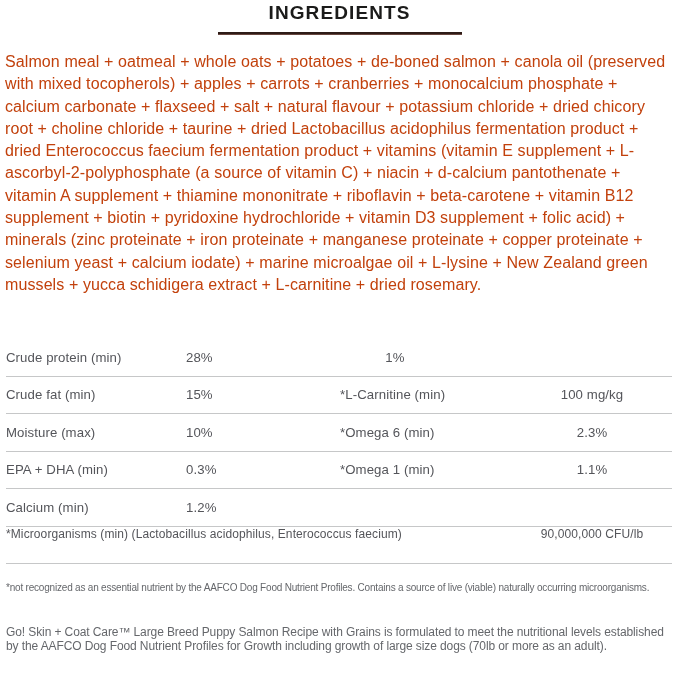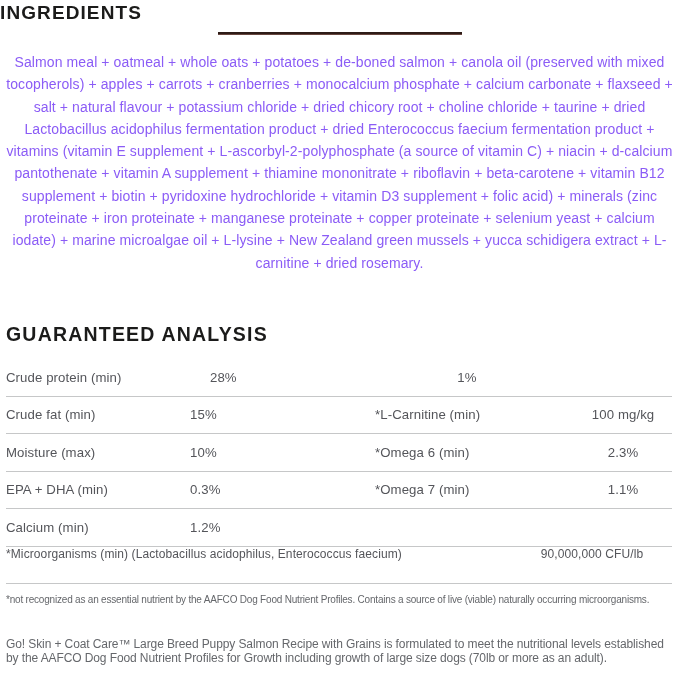--- a/index.html
+++ b/index.html
@@ -7,83 +7,81 @@
     position: relative;
     width: 679px;
     height: 689px;
     background: #ffffff;
     overflow: hidden;
     font-family: "Liberation Sans", sans-serif;
     -webkit-font-smoothing: antialiased;
   }
   .ing-title {
     margin-top: 2px;
-    text-align: left;
+    text-align: center;
     font-size: 19px;
     line-height: 22px;
     font-weight: bold;
     letter-spacing: 1.1px;
     color: #1b1b1a;
   }
   .ing-rule {
     width: 244px;
     height: 3px;
     margin: 8px auto 0 auto;
     background: linear-gradient(180deg, #2d1b16 55%, #8a6158 100%);
   }
   .ing-text-wrap {
     height: 273px;
     margin-top: 16px;
     overflow: hidden;
   }
   .ing-text {
     padding: 0 5px;
-    text-align: center;
-    font-size: 14px;
+    font-size: 16px;
     line-height: 22.3px;
     letter-spacing: 0.1px;
-    color: #8b5cf6;
+    color: #c2410c;
   }
   .ga-title {
     padding-left: 6px;
     font-size: 19.5px;
     line-height: 20px;
     font-weight: bold;
     letter-spacing: 1.2px;
     color: #1b1b1a;
   }
   .ga-table { margin: 15px 7px 0 6px; }
   .ga-row {
     display: flex;
     align-items: center;
     height: 36.5px;
     border-bottom: 1px solid #c6c7c8;
     font-size: 13.2px;
     color: #54555a;
     letter-spacing: 0.1px;
-    gap: 24px;
   }
   .c-l1 { width: 180px; text-align: left; }
   .c-v1 { width: 110px; }
   .c-sp { width: 44px; }
   .c-l2 { width: 197px; text-align: left; }
   .c-v2 { width: 110px; text-align: center; }
   .ga-row-wide {
     display: flex;
     align-items: flex-start;
     height: 36.5px;
     border-bottom: 1px solid #c6c7c8;
     font-size: 12px;
     color: #54555a;
     letter-spacing: 0.1px;
   }
   .c-wl { width: 531px; text-align: left; }
   .c-wv { width: 110px; text-align: center; }
   .fn1 {
-    margin: 10px 6px 0 6px;
+    margin: 18px 6px 0 6px;
     font-size: 10px;
     letter-spacing: -0.2px;
     white-space: nowrap;
     color: #65676b;
   }
   .fn2 {
     margin: 32px 8px 0 6px;
     font-size: 12px;
     line-height: 14px;
     letter-spacing: -0.1px;
@@ -95,21 +93,20 @@
 
 <div class="page">
 
   <div class="ing-title">INGREDIENTS</div>
   <div class="ing-rule"></div>
 
   <div class="ing-text-wrap">
     <div class="ing-text">Salmon meal + oatmeal + whole oats + potatoes + de-boned salmon + canola oil (preserved with mixed tocopherols) + apples + carrots + cranberries + monocalcium phosphate + calcium carbonate + flaxseed + salt + natural flavour + potassium chloride + dried chicory root + choline chloride + taurine + dried Lactobacillus acidophilus fermentation product + dried Enterococcus faecium fermentation product + vitamins (vitamin E supplement + L-ascorbyl-2-polyphosphate (a source of vitamin C) + niacin + d-calcium pantothenate + vitamin A supplement + thiamine mononitrate + riboflavin + beta-carotene + vitamin B12 supplement + biotin + pyridoxine hydrochloride + vitamin D3 supplement + folic acid) + minerals (zinc proteinate + iron proteinate + manganese proteinate + copper proteinate + selenium yeast + calcium iodate) + marine microalgae oil + L-lysine + New Zealand green mussels + yucca schidigera extract + L-carnitine + dried rosemary.</div>
   </div>
 
-  <div class="ga-title">GUARANTEED ANALYSIS</div>
 
   <div class="ga-table">
 
     <div class="ga-row">
       <div class="c-l1">Crude protein (min)</div>
       <div class="c-v1">28%</div>
       <div class="c-sp"></div>
       <div class="c-v2">1%</div>
     </div>
 
@@ -127,21 +124,21 @@
       <div class="c-v1">10%</div>
       <div class="c-sp"></div>
       <div class="c-l2">*Omega 6 (min)</div>
       <div class="c-v2">2.3%</div>
     </div>
 
     <div class="ga-row">
       <div class="c-l1">EPA + DHA (min)</div>
       <div class="c-v1">0.3%</div>
       <div class="c-sp"></div>
-      <div class="c-l2">*Omega 7 (min)</div>
+      <div class="c-l2">*Omega 1 (min)</div>
       <div class="c-v2">1.1%</div>
     </div>
 
     <div class="ga-row">
       <div class="c-l1">Calcium (min)</div>
       <div class="c-v1">1.2%</div>
       <div class="c-sp"></div>
       <div class="c-l2"></div>
       <div class="c-v2"></div>
     </div>

